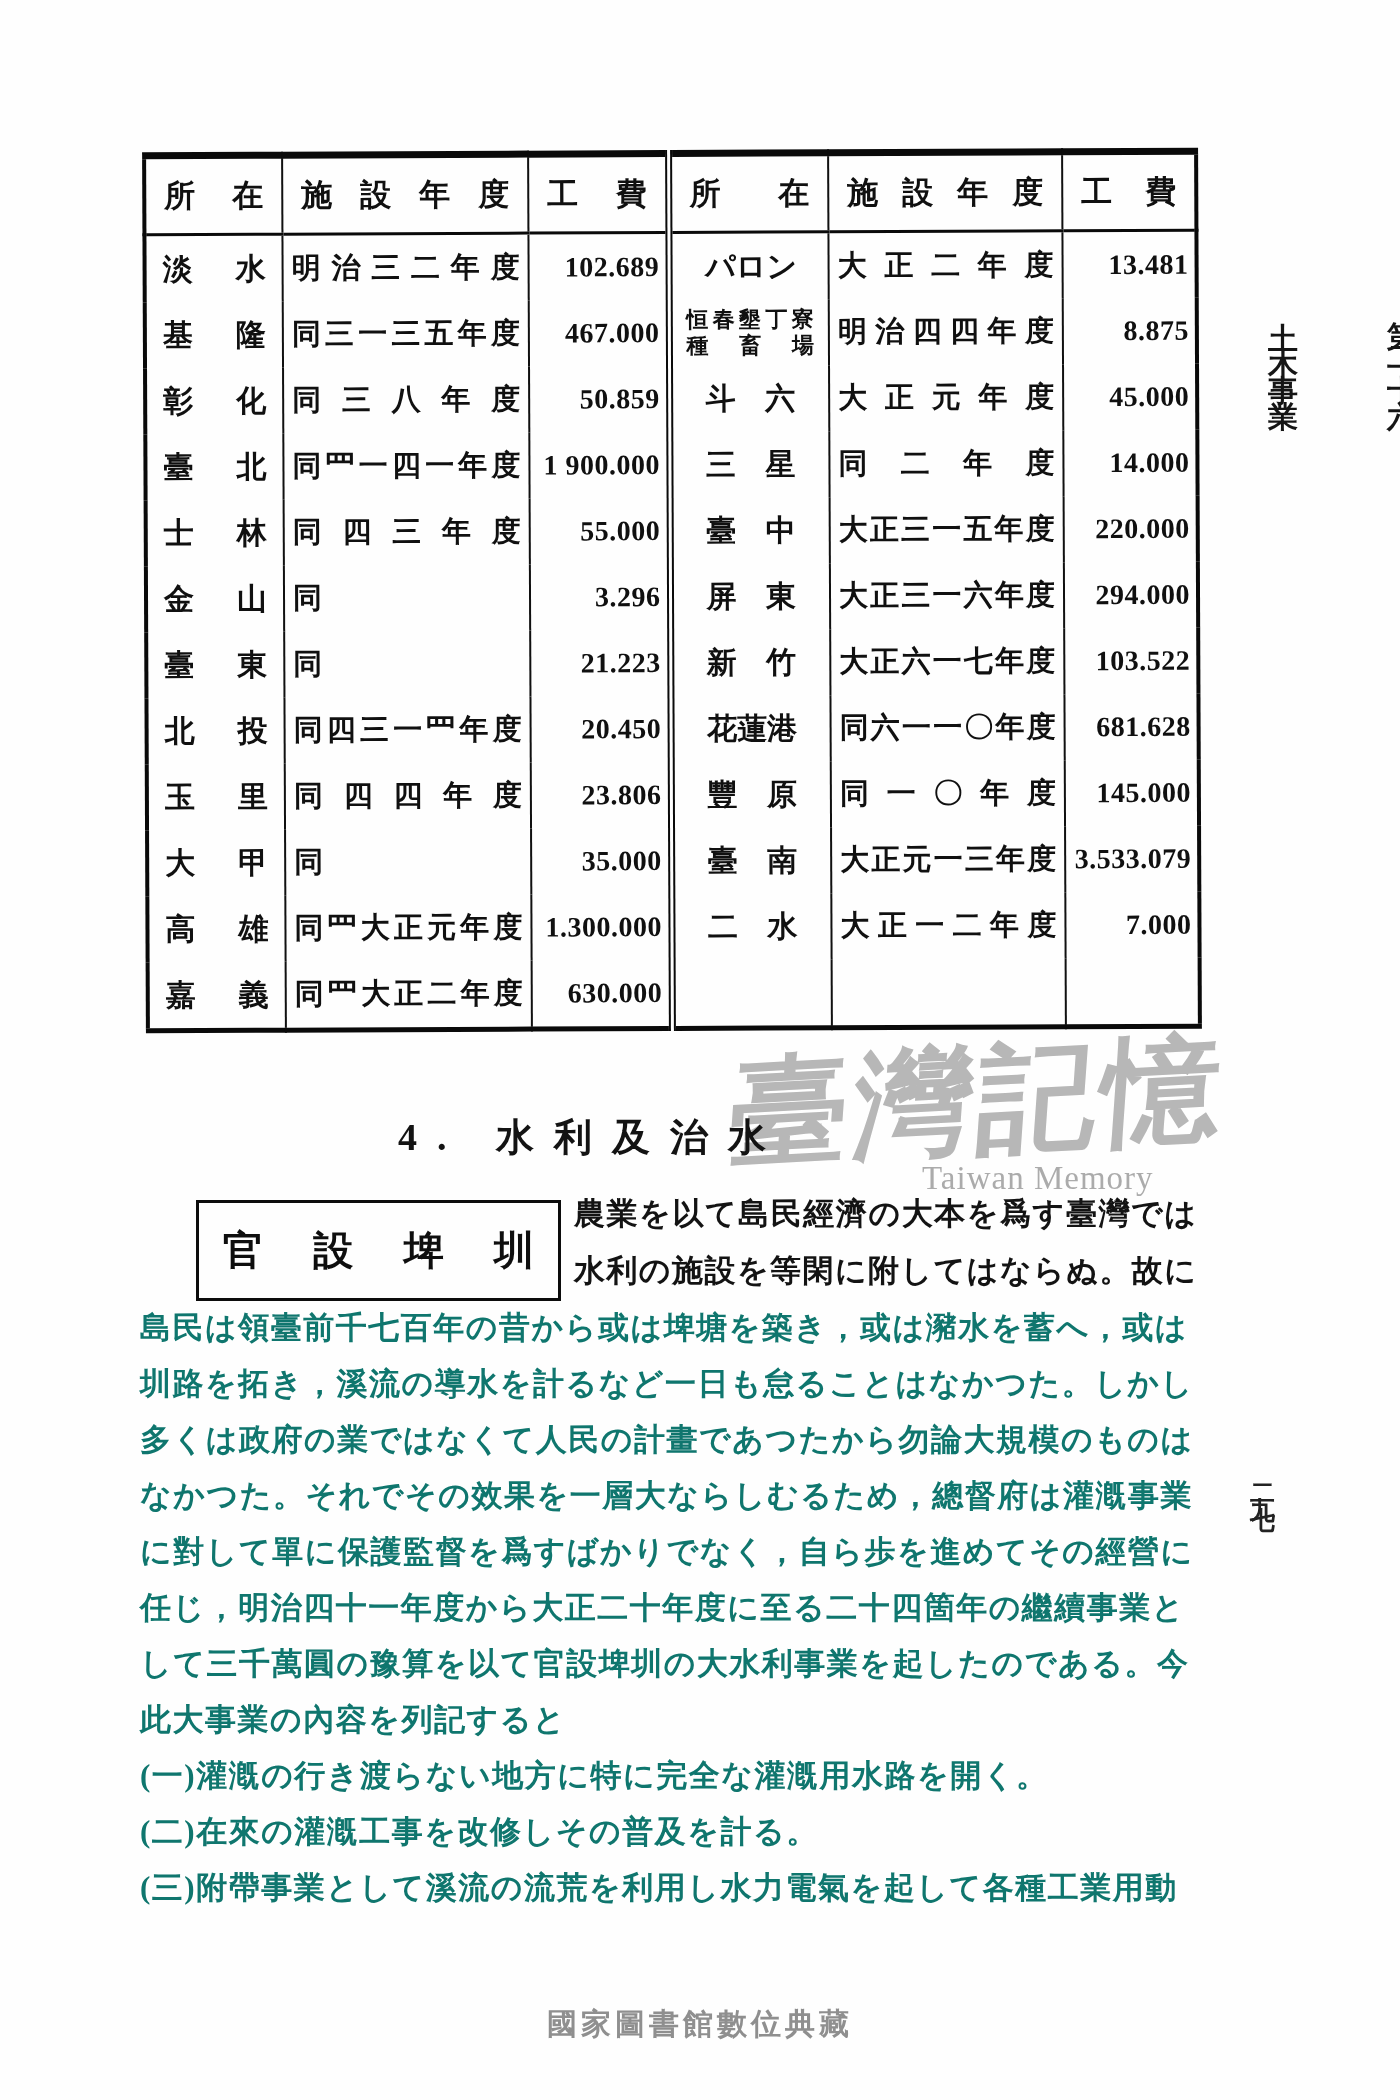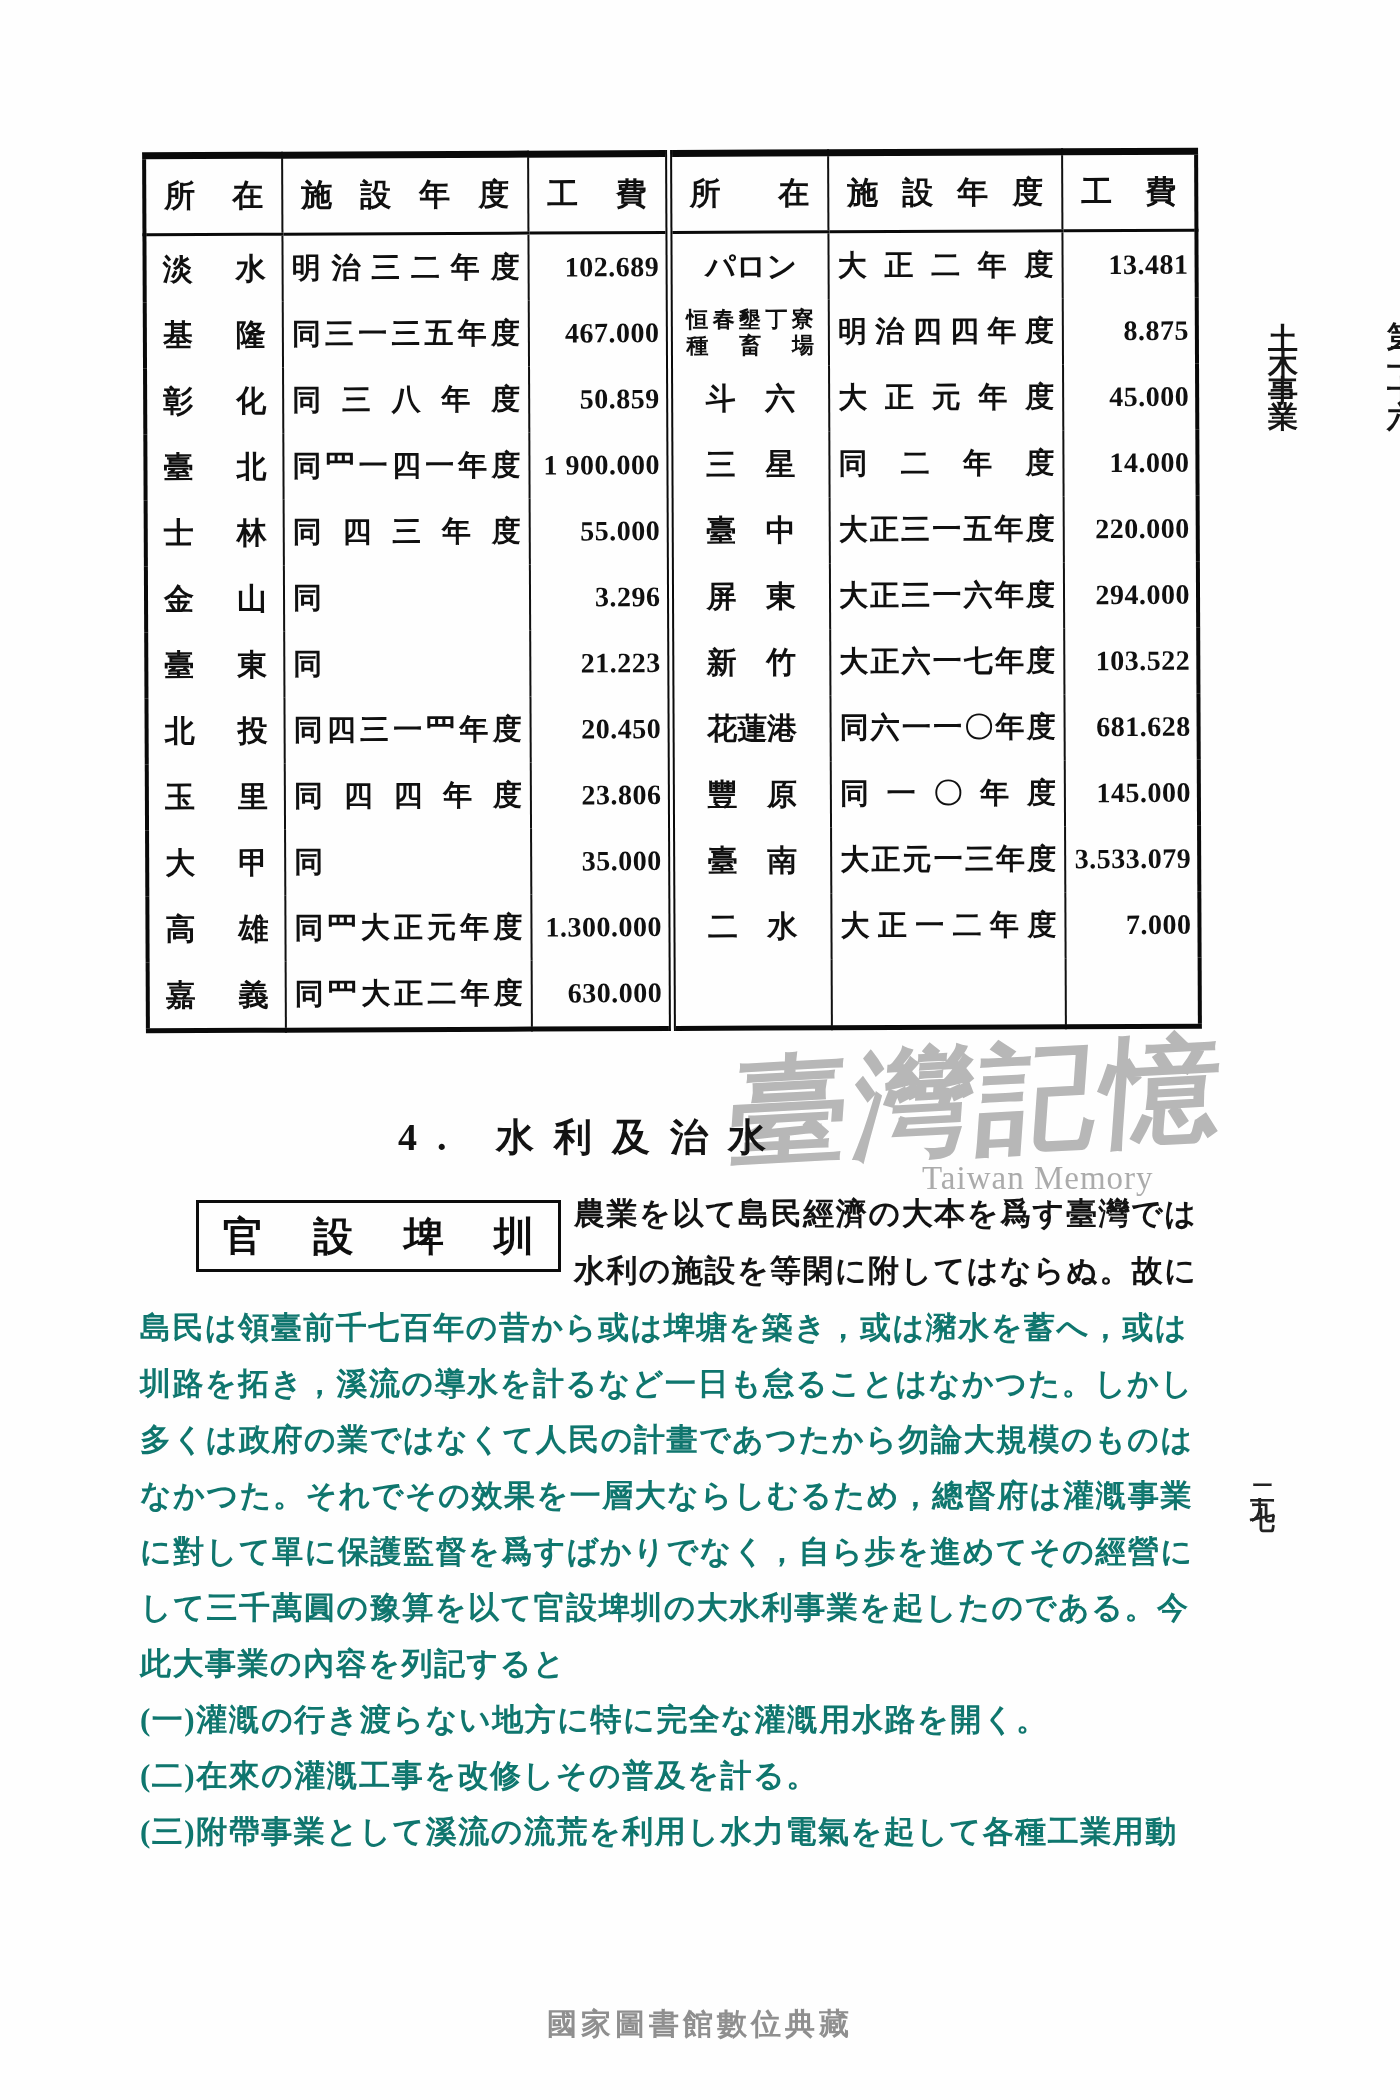--- a/index.html
+++ b/index.html
@@ -65,21 +65,21 @@
     position:absolute;left:730px;top:1022px;font-size:118px;font-weight:700;
     color:#9c9c9c;opacity:0.72;letter-spacing:6px;white-space:nowrap;
     transform:rotate(-3deg) skewX(-7deg);pointer-events:none;
   }
   .wm-latin{
     position:absolute;left:922px;top:1160px;font-size:33px;color:#a3a3a3;
     opacity:0.9;letter-spacing:1px;pointer-events:none;
   }
   
   .label-box{
-    position:absolute;left:196px;top:1200px;width:365px;height:72px;
+    position:absolute;left:196px;top:1200px;width:365px;height:101px;
     border:3px solid #0c0c0c;box-sizing:border-box;display:flex;align-items:center;
   }
   .label-box-inner{
     width:100%;padding:0 24px;font-size:40px;font-weight:700;
     text-align:justify;text-align-last:justify;color:#0e0e0e;
   }
   
   .intro{
     position:absolute;left:574px;top:1185px;width:622px;line-height:57px;
     font-size:31px;font-weight:600;color:#131313;
@@ -239,20 +239,21 @@
   <div>農業を以て島民經濟の大本を爲す臺灣では</div>
   <div>水利の施設を等閑に附してはならぬ。故に</div>
 </div>
 
 <div class="bodytext">
   <div>島民は領臺前千七百年の昔から或は埤塘を築き，或は瀦水を蓄へ，或は</div>
   <div>圳路を拓き，溪流の導水を計るなど一日も怠ることはなかつた。しかし</div>
   <div>多くは政府の業ではなくて人民の計畫であつたから勿論大規模のものは</div>
   <div>なかつた。それでその效果を一層大ならしむるため，總督府は灌漑事業</div>
   <div>に對して單に保護監督を爲すばかりでなく，自ら歩を進めてその經營に</div>
+  <div>任じ，明治四十一年度から大正二十年度に至る二十四箇年の繼續事業と</div>
   <div>して三千萬圓の豫算を以て官設埤圳の大水利事業を起したのである。今</div>
   <div>此大事業の內容を列記すると</div>
   <div>(一)灌漑の行き渡らない地方に特に完全な灌漑用水路を開く。</div>
   <div>(二)在來の灌漑工事を改修しその普及を計る。</div>
   <div>(三)附帶事業として溪流の流荒を利用し水力電氣を起して各種工業用動</div>
 </div>
 
 <div class="footer-wm">國家圖書館數位典藏</div>
 
 </body></html>

